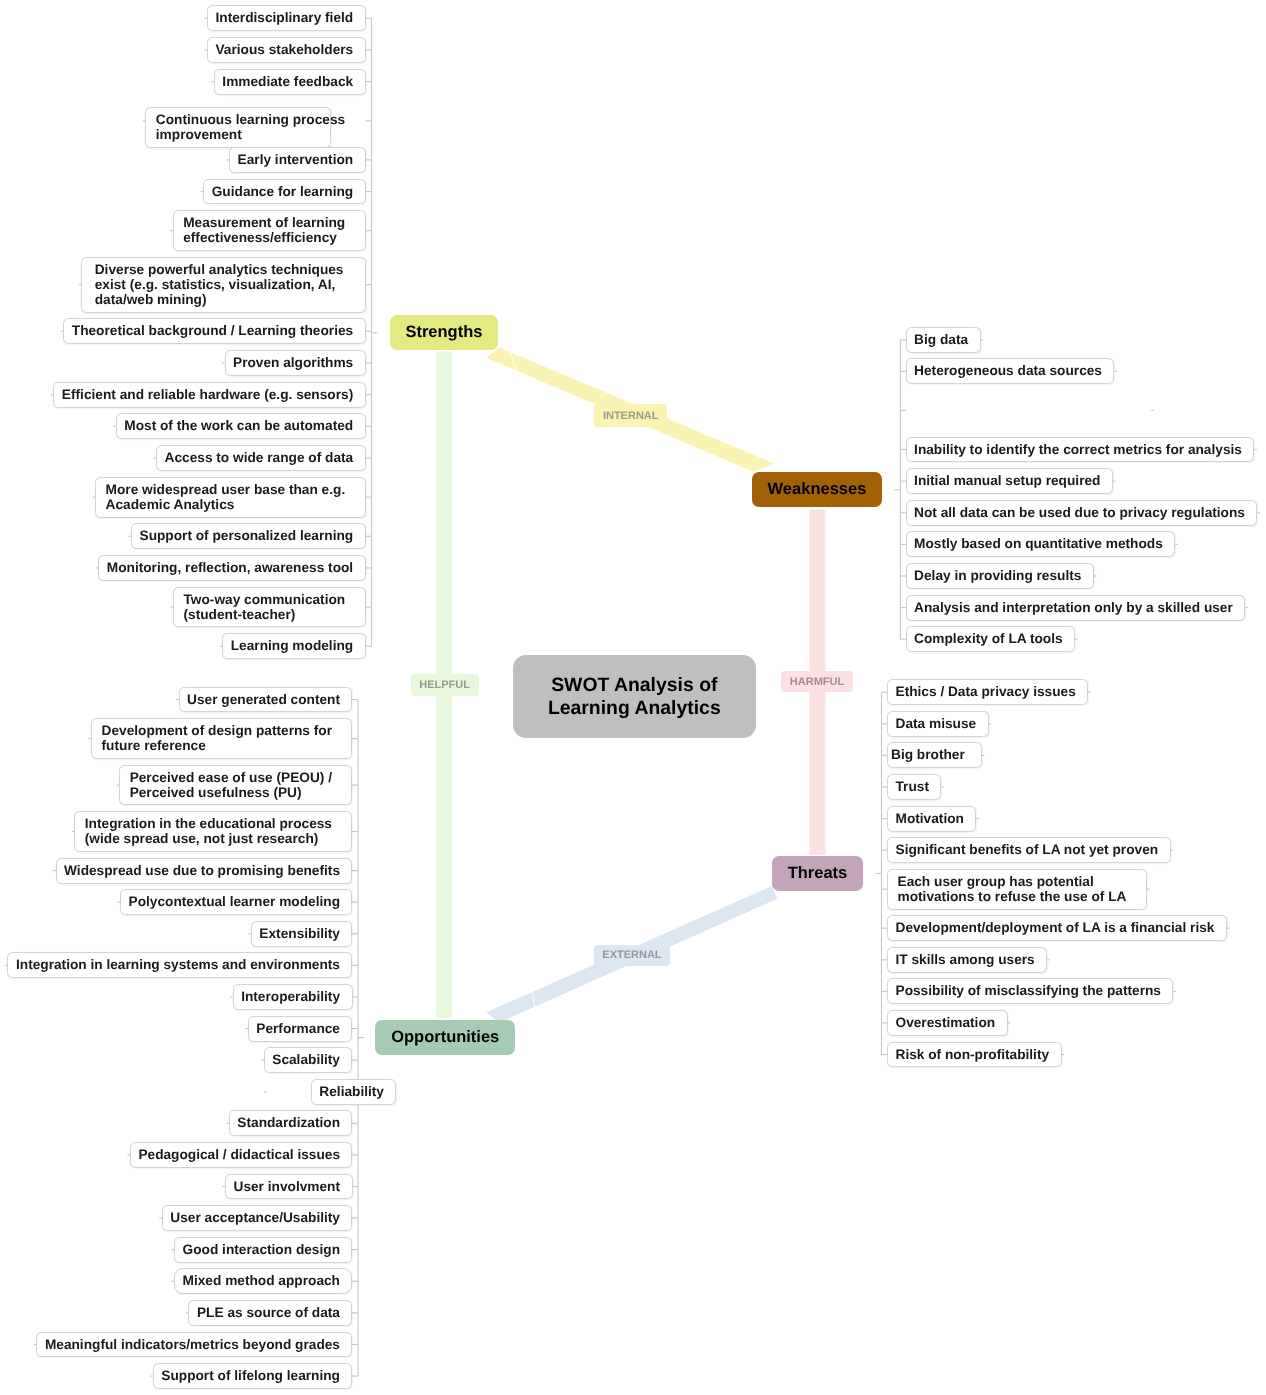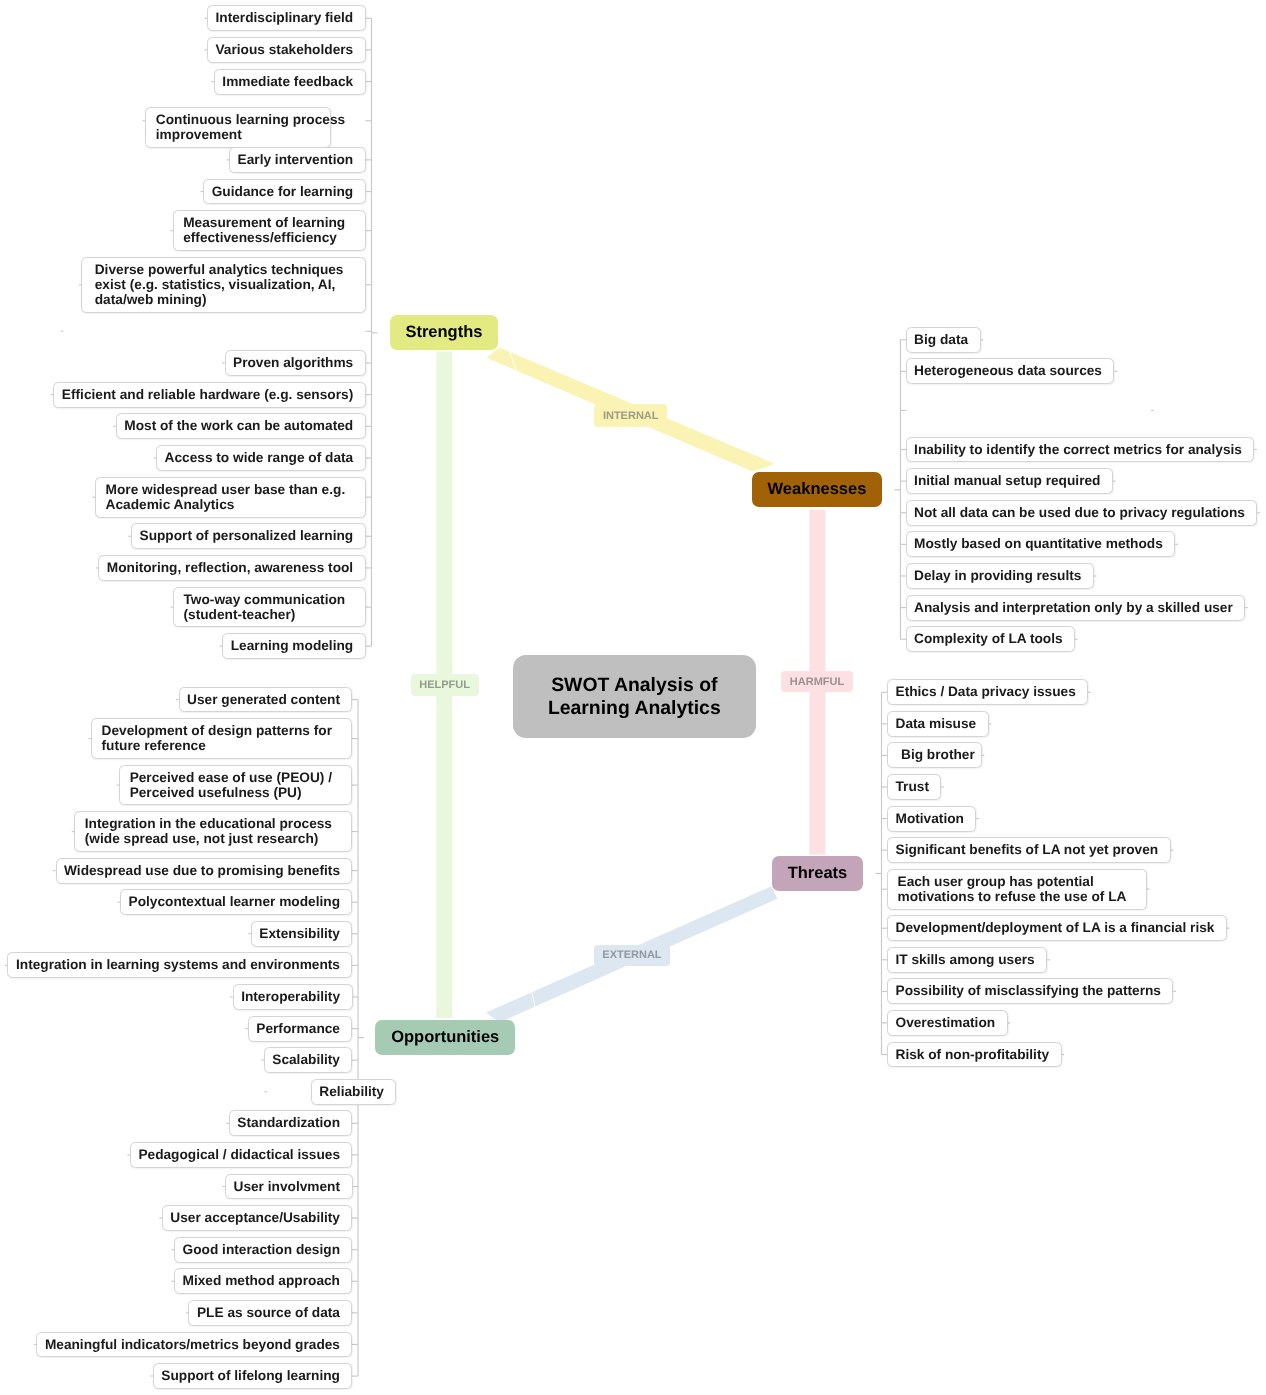--- a/index.html
+++ b/index.html
@@ -185,20 +185,21 @@
     <div class="leaf l" style="top: 68.66px; height: 25.9px; padding-left: 7.5px; padding-right: 11.5px; width: 151.86px; left: 213.84px;">Immediate feedback</div>
     <div class="leaf l" style="top: 107px; height: 40.8px; padding-left: 9.5px; padding-right: 19.5px; width: 186px; left: 145.32px;">Continuous learning process
 improvement</div>
     <div class="leaf l" style="top: 146.92px; height: 25.9px; padding-left: 7.5px; padding-right: 11.5px; width: 136.63px; left: 229.07px;">Early intervention</div>
     <div class="leaf l" style="top: 178.6px; height: 25.9px; padding-left: 7.5px; padding-right: 11.5px; width: 162.47px; left: 203.23px;">Guidance for learning</div>
     <div class="leaf l" style="top: 210.28px; height: 40.8px; padding-left: 9.5px; padding-right: 19.5px; width: 193.02px; left: 172.68px;">Measurement of learning
 effectiveness/efficiency</div>
     <div class="leaf l" style="top: 256.86px; height: 55.7px; padding-left: 12.3px; padding-right: 21.2px; width: 284.25px; left: 81.45px;">Diverse powerful analytics techniques
 exist (e.g. statistics, visualization, AI,
 data/web mining)</div>
+    <div class="leaf l" style="top: 318.34px; height: 25.9px; padding-left: 7.5px; padding-right: 11.5px; width: 302.42px; left: 63.28px;">Theoretical background / Learning theories</div>
     <div class="leaf l" style="top: 350.02px; height: 25.9px; padding-left: 7.5px; padding-right: 11.5px; width: 141.19px; left: 224.51px;">Proven algorithms</div>
     <div class="leaf l" style="top: 381.7px; height: 25.9px; padding-left: 7.5px; padding-right: 11.5px; width: 312.33px; left: 53.37px;">Efficient and reliable hardware (e.g. sensors)</div>
     <div class="leaf l" style="top: 413.38px; height: 25.9px; padding-left: 7.5px; padding-right: 11.5px; width: 249.92px; left: 115.78px;">Most of the work can be automated</div>
     <div class="leaf l" style="top: 445.06px; height: 25.9px; padding-left: 7.5px; padding-right: 11.5px; width: 209.64px; left: 156.06px;">Access to wide range of data</div>
     <div class="leaf l" style="top: 476.74px; height: 40.8px; padding-left: 9.5px; padding-right: 19.5px; width: 270.61px; left: 95.09px;">More widespread user base than e.g.
 Academic Analytics</div>
     <div class="leaf l" style="top: 523.32px; height: 25.9px; padding-left: 7.5px; padding-right: 11.5px; width: 234.7px; left: 131px;">Support of personalized learning</div>
     <div class="leaf l" style="top: 555px; height: 25.9px; padding-left: 7.5px; padding-right: 11.5px; width: 267.42px; left: 98.28px;">Monitoring, reflection, awareness tool</div>
     <div class="leaf l" style="top: 586.68px; height: 40.8px; padding-left: 9.5px; padding-right: 19.5px; width: 192.73px; left: 172.97px;">Two-way communication
 (student-teacher)</div>
@@ -227,28 +228,28 @@
     <div class="leaf l" style="top: 952.43px; height: 25.9px; padding-left: 7.5px; padding-right: 11.5px; width: 345.02px; left: 7.48px;">Integration in learning systems and environments</div>
     <div class="leaf l" style="top: 984.02px; height: 25.9px; padding-left: 7.5px; padding-right: 11.5px; width: 119.88px; left: 232.63px;">Interoperability</div>
     <div class="leaf l" style="top: 1015.61px; height: 25.9px; padding-left: 7.5px; padding-right: 11.5px; width: 104.69px; left: 247.81px;">Performance</div>
     <div class="leaf l" style="top: 1047.2px; height: 25.9px; padding-left: 7.5px; padding-right: 11.5px; width: 88.72px; left: 263.78px;">Scalability</div>
     <div class="leaf l" style="top: 1078.79px; height: 25.9px; padding-left: 7.5px; padding-right: 11.5px; width: 85.66px; left: 266.84px; margin-left: 44px;">Reliability</div>
     <div class="leaf l" style="top: 1110.38px; height: 25.9px; padding-left: 7.5px; padding-right: 11.5px; width: 123.67px; left: 228.83px;">Standardization</div>
     <div class="leaf l" style="top: 1141.97px; height: 25.9px; padding-left: 7.5px; padding-right: 11.5px; width: 222.59px; left: 129.91px;">Pedagogical / didactical issues</div>
     <div class="leaf l" style="top: 1173.56px; height: 25.9px; padding-left: 7.5px; padding-right: 11.5px; width: 127.5px; left: 225px;">User involvment</div>
     <div class="leaf l" style="top: 1205.15px; height: 25.9px; padding-left: 7.5px; padding-right: 11.5px; width: 190.67px; left: 161.83px;">User acceptance/Usability</div>
     <div class="leaf l" style="top: 1236.74px; height: 25.9px; padding-left: 7.5px; padding-right: 11.5px; width: 178.42px; left: 174.08px;">Good interaction design</div>
-    <div class="leaf l" style="top: 1268.33px; height: 25.9px; padding-left: 7.5px; padding-right: 11.5px; width: 178.44px; left: 174.06px;">Mixed method approach</div>
+    <div class="leaf l" style="top: 1268.33px; height: 25.9px; padding-left: 7.5px; padding-right: 11.5px; width: 178.44px; left: 174.06px; border-radius: 9px;">Mixed method approach</div>
     <div class="leaf l" style="top: 1299.92px; height: 25.9px; padding-left: 7.5px; padding-right: 11.5px; width: 164.02px; left: 188.48px;">PLE as source of data</div>
     <div class="leaf l" style="top: 1331.51px; height: 25.9px; padding-left: 7.5px; padding-right: 11.5px; width: 316.11px; left: 36.39px;">Meaningful indicators/metrics beyond grades</div>
     <div class="leaf l" style="top: 1363.1px; height: 25.9px; padding-left: 7.5px; padding-right: 11.5px; width: 199.69px; left: 152.81px;">Support of lifelong learning</div>
     <div class="quad" style="left: 772.1px; top: 855.9px; width: 90.7px; height: 35.3px; background: rgb(195, 164, 185);">Threats</div>
     <div class="leaf l" style="top: 679.3px; height: 25.9px; padding-left: 7.5px; padding-right: 11.5px; width: 201.31px; left: 887px;">Ethics / Data privacy issues</div>
     <div class="leaf l" style="top: 710.88px; height: 25.9px; padding-left: 7.5px; padding-right: 11.5px; width: 101.66px; left: 887px;">Data misuse</div>
-    <div class="leaf l" style="top: 742.46px; height: 25.9px; padding-left: 13px; padding-right: 11.5px; width: 94.77px; left: 887px;">Big brother</div>
+    <div class="leaf l" style="top: 742.46px; height: 25.9px; padding-left: 3px; padding-right: 11.5px; width: 94.77px; left: 887px;">Big brother</div>
     <div class="leaf l" style="top: 774.04px; height: 25.9px; padding-left: 7.5px; padding-right: 11.5px; width: 54.47px; left: 887px;">Trust</div>
     <div class="leaf l" style="top: 805.62px; height: 25.9px; padding-left: 7.5px; padding-right: 11.5px; width: 89.44px; left: 887px;">Motivation</div>
     <div class="leaf l" style="top: 837.2px; height: 25.9px; padding-left: 7.5px; padding-right: 11.5px; width: 283.61px; left: 887px;">Significant benefits of LA not yet proven</div>
     <div class="leaf l" style="top: 868.78px; height: 40.8px; padding-left: 9.5px; padding-right: 19.5px; width: 259.92px; left: 887px;">Each user group has potential
 motivations to refuse the use of LA</div>
     <div class="leaf l" style="top: 915.26px; height: 25.9px; padding-left: 7.5px; padding-right: 11.5px; width: 339.95px; left: 887px;">Development/deployment of LA is a financial risk</div>
     <div class="leaf l" style="top: 946.84px; height: 25.9px; padding-left: 7.5px; padding-right: 11.5px; width: 160.22px; left: 887px;">IT skills among users</div>
     <div class="leaf l" style="top: 978.42px; height: 25.9px; padding-left: 7.5px; padding-right: 11.5px; width: 286.47px; left: 887px;">Possibility of misclassifying the patterns</div>
     <div class="leaf l" style="top: 1010px; height: 25.9px; padding-left: 7.5px; padding-right: 11.5px; width: 120.66px; left: 887px;">Overestimation</div>
     <div class="leaf l" style="top: 1041.58px; height: 25.9px; padding-left: 7.5px; padding-right: 11.5px; width: 174.61px; left: 887px;">Risk of non-profitability</div>

